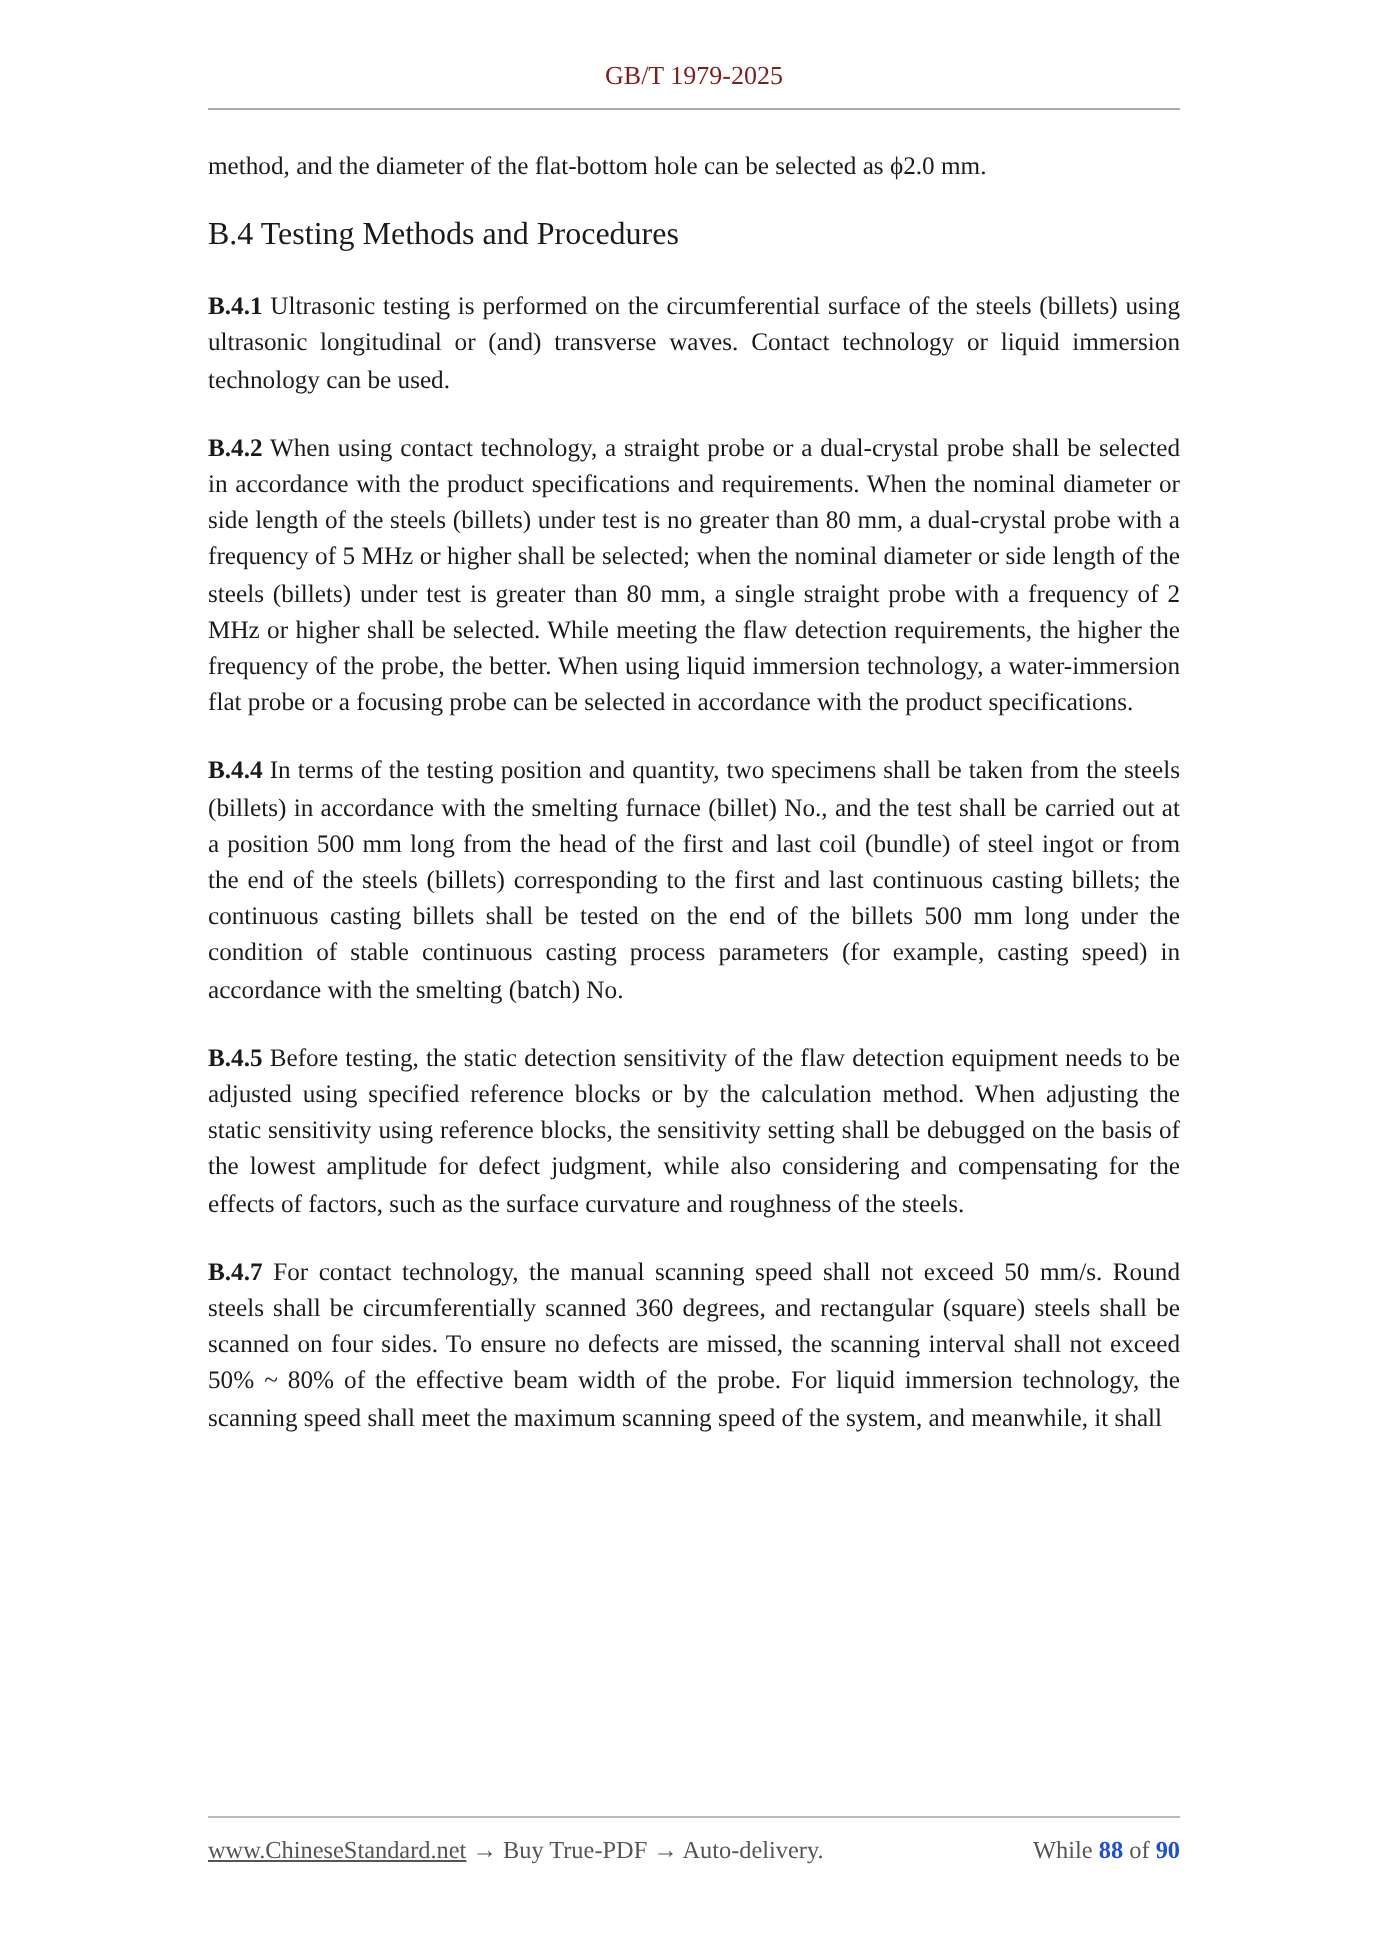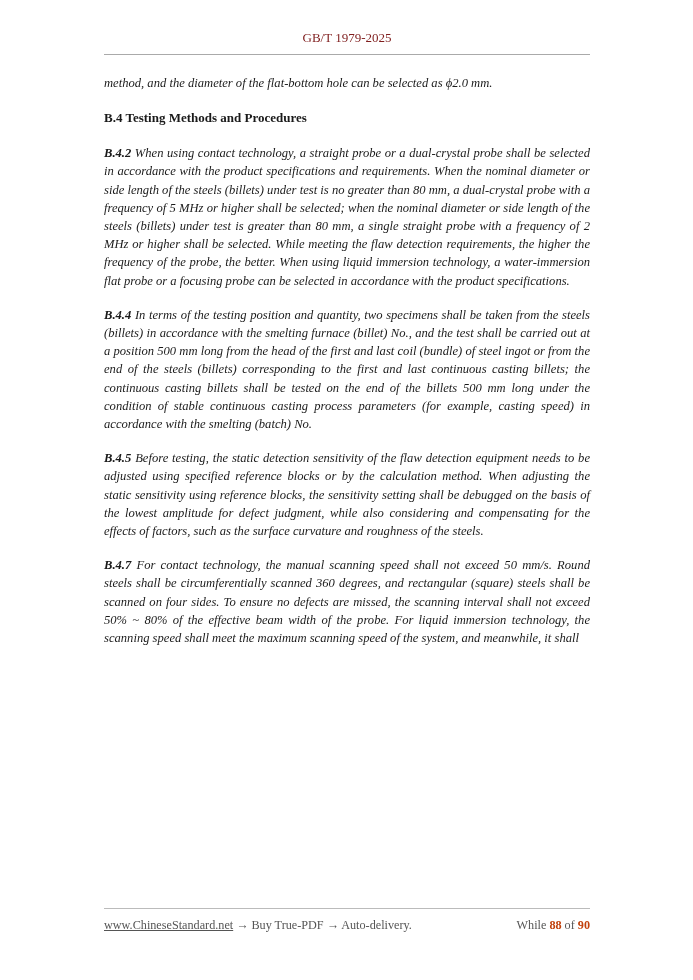--- a/index.html
+++ b/index.html
@@ -36,25 +36,24 @@
       position: absolute;
       top: 74px;
       left: 104px;
       width: 486px;
       font-size: 12.6px;
       line-height: 18.2px;
       text-align: justify;
     }
     .content p {
       margin: 0 0 16px 0;
-      font-style: italic;
     }
     .content h2 {
-      font-size: 13px;
-      font-weight: bold;
+      font-size: 16px;
+      font-weight: normal;
       margin: 0 0 16px 0;
       line-height: 20px;
     }
     .clause-num {
       font-weight: bold;
     }
     .footer-rule {
       position: absolute;
       top: 908px;
       left: 104px;
@@ -70,35 +69,36 @@
       font-size: 12.2px;
       color: #555;
       display: flex;
       justify-content: space-between;
     }
     .footer .link {
       text-decoration: underline;
       color: #555;
     }
     .footer .page-info b {
-      color: #c2410c;
+      color: #1d4ed8;
     }
   </style>
 </head>
 <body>
 
 <div class="page-header">GB/T 1979-2025</div>
 <div class="header-rule"></div>
 
 <div class="content">
   <p>method, and the diameter of the flat-bottom hole can be selected as ϕ2.0 mm.</p>
 
 
   <h2>B.4 Testing Methods and Procedures</h2>
 
+  <p><span class="clause-num">B.4.1</span><span> Ultrasonic testing is performed on the circumferential surface of the steels (billets) using ultrasonic longitudinal or (and) transverse waves. Contact technology or liquid immersion technology can be used.</span></p>
 
   <p><span class="clause-num">B.4.2</span><span> When using contact technology, a straight probe or a dual-crystal probe shall be selected in accordance with the product specifications and requirements. When the nominal diameter or side length of the steels (billets) under test is no greater than 80 mm, a dual-crystal probe with a frequency of 5 MHz or higher shall be selected; when the nominal diameter or side length of the steels (billets) under test is greater than 80 mm, a single straight probe with a frequency of 2 MHz or higher shall be selected. While meeting the flaw detection requirements, the higher the frequency of the probe, the better. When using liquid immersion technology, a water-immersion flat probe or a focusing probe can be selected in accordance with the product specifications.</span></p>
 
 
   <p><span class="clause-num">B.4.4</span><span> In terms of the testing position and quantity, two specimens shall be taken from the steels (billets) in accordance with the smelting furnace (billet) No., and the test shall be carried out at a position 500 mm long from the head of the first and last coil (bundle) of steel ingot or from the end of the steels (billets) corresponding to the first and last continuous casting billets; the continuous casting billets shall be tested on the end of the billets 500 mm long under the condition of stable continuous casting process parameters (for example, casting speed) in accordance with the smelting (batch) No.</span></p>
 
   <p><span class="clause-num">B.4.5</span><span> Before testing, the static detection sensitivity of the flaw detection equipment needs to be adjusted using specified reference blocks or by the calculation method. When adjusting the static sensitivity using reference blocks, the sensitivity setting shall be debugged on the basis of the lowest amplitude for defect judgment, while also considering and compensating for the effects of factors, such as the surface curvature and roughness of the steels.</span></p>
 
 
   <p><span class="clause-num">B.4.7</span><span> For contact technology, the manual scanning speed shall not exceed 50 mm/s. Round steels shall be circumferentially scanned 360 degrees, and rectangular (square) steels shall be scanned on four sides. To ensure no defects are missed, the scanning interval shall not exceed 50% ~ 80% of the effective beam width of the probe. For liquid immersion technology, the scanning speed shall meet the maximum scanning speed of the system, and meanwhile, it shall</span></p>

